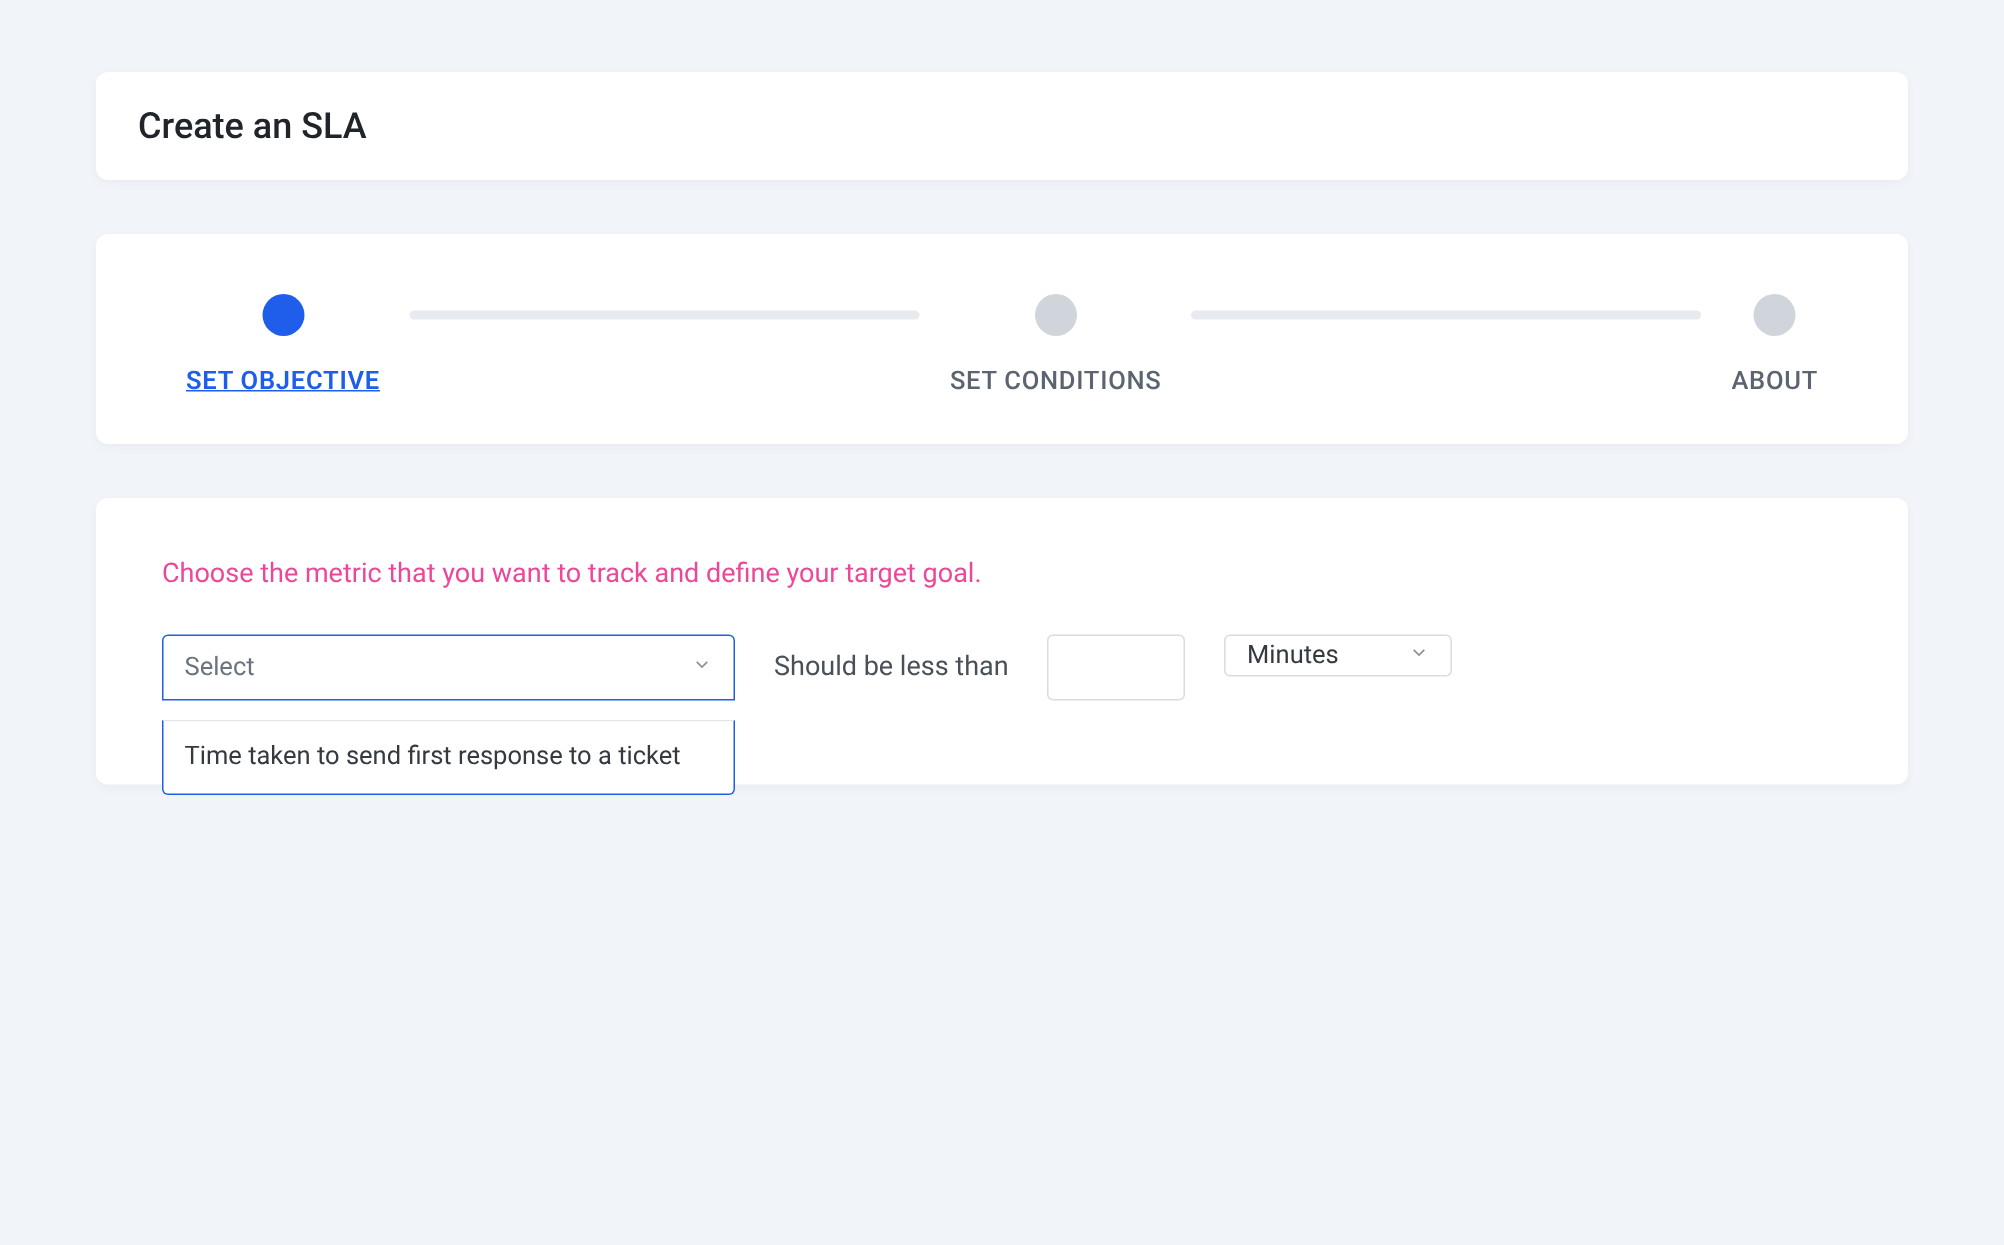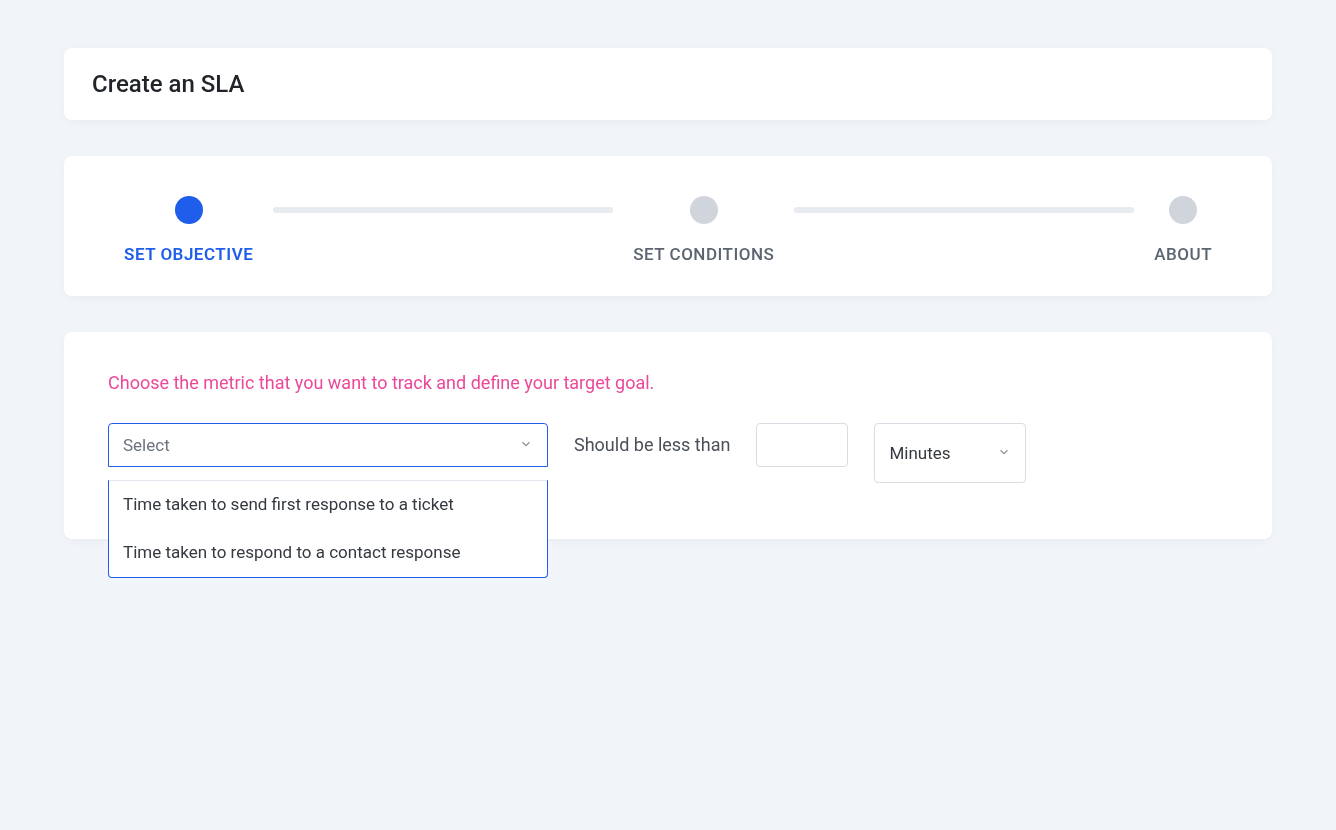--- a/index.html
+++ b/index.html
@@ -55,20 +55,21 @@
     font-size: 17px;
     letter-spacing: 0.5px;
     font-weight: 500;
     color: #5b6470;
     text-transform: uppercase;
     white-space: nowrap;
   }
   .step.active .step-label {
     color: #1f5eea;
     font-weight: 600;
+    text-decoration: underline;
   }
   .step-line {
     flex: 1;
     height: 6px;
     background: #e7eaef;
     border-radius: 3px;
     margin: 11px 20px 0;
   }
   .content-card {
     padding: 40px 44px 56px;
@@ -84,21 +85,21 @@
     color: #ec4899;
     margin-bottom: 30px;
   }
   .form-row {
     display: flex;
     align-items: flex-start;
     gap: 26px;
   }
   .select-wrap {
     position: relative;
-    width: 440px;
+    width: 382px;
   }
   .select-box {
     width: 100%;
     height: 44px;
     border: 1px solid #1f5eea;
     border-radius: 4px 4px 0 0;
     padding: 0 14px;
     display: flex;
     align-items: center;
     justify-content: space-between;
@@ -139,21 +140,21 @@
   .num-input {
     width: 92px;
     height: 44px;
     border: 1px solid #d8dde4;
     border-radius: 4px;
     padding: 0 10px;
     font-size: 16px;
   }
   .unit-select {
     width: 152px;
-    height: 60px;
+    height: 28px;
     border: 1px solid #d8dde4;
     border-radius: 4px;
     padding: 0 14px;
     display: flex;
     align-items: center;
     justify-content: space-between;
     font-size: 17px;
     color: #343a40;
     cursor: pointer;
     background: #fff;
@@ -193,21 +194,20 @@
       <div class="select-box">
         <span>Select</span>
         <span class="chevron">
           <svg width="14" height="14" viewBox="0 0 24 24" fill="none" stroke="currentColor" stroke-width="2">
               <polyline points="6 9 12 15 18 9"></polyline>
             </svg>
         </span>
       </div>
       <div class="dropdown">
         <div class="dropdown-option">Time taken to send first response to a ticket</div>
-        <div class="dropdown-option">Time taken to respond to a contact response</div>
       </div>
     </div>
 
     <div class="inline-label">Should be less than</div>
 
     <input class="num-input" type="text" value="" style="">
 
     <div class="unit-select">
       <span>Minutes</span>
       <span class="chevron">

